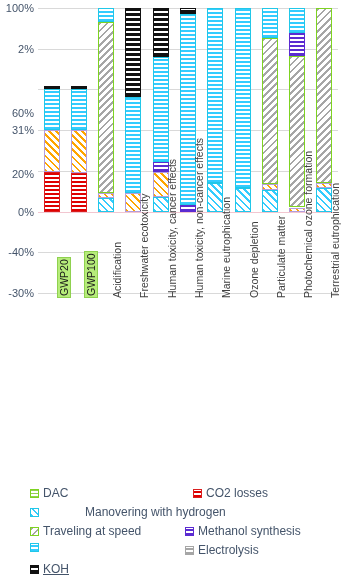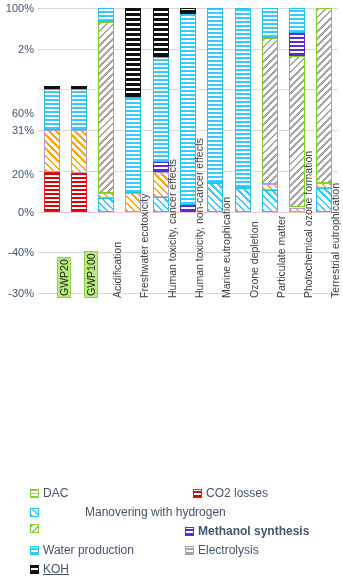--- a/index.html
+++ b/index.html
@@ -163,28 +163,28 @@
       <div class="lgitem" style="left: 163px; top: 0px;">
         <span class="swatch s-co2"></span>
         <span>CO2 losses</span>
       </div>
       <div class="lgitem" style="left: 0px; top: 19px; gap: 46px;">
         <span class="swatch s-manh2"></span>
         <span>Manovering with hydrogen</span>
       </div>
       <div class="lgitem" style="left: 0px; top: 38px;">
         <span class="swatch s-travel"></span>
+        <span>Traveling at speed</span>
       </div>
-      <div class="lgitem" style="left: 155px; top: 38px; font-weight: bold;">
+      <div class="lgitem" style="left: 155px; top: 38px;">
         <span class="swatch s-meohsyn"></span>
         <span>Methanol synthesis</span>
       </div>
       <div class="lgitem" style="left: 0px; top: 57px;">
         <span class="swatch s-water"></span>
-        <span>Water production</span>
       </div>
       <div class="lgitem" style="left: 155px; top: 57px;">
         <span class="swatch s-electro"></span>
         <span>Electrolysis</span>
       </div>
       <div class="lgitem" style="left: 0px; top: 76px; text-decoration: underline;">
         <span class="swatch s-koh"></span>
         <span>KOH</span>
       </div>
     </div>

